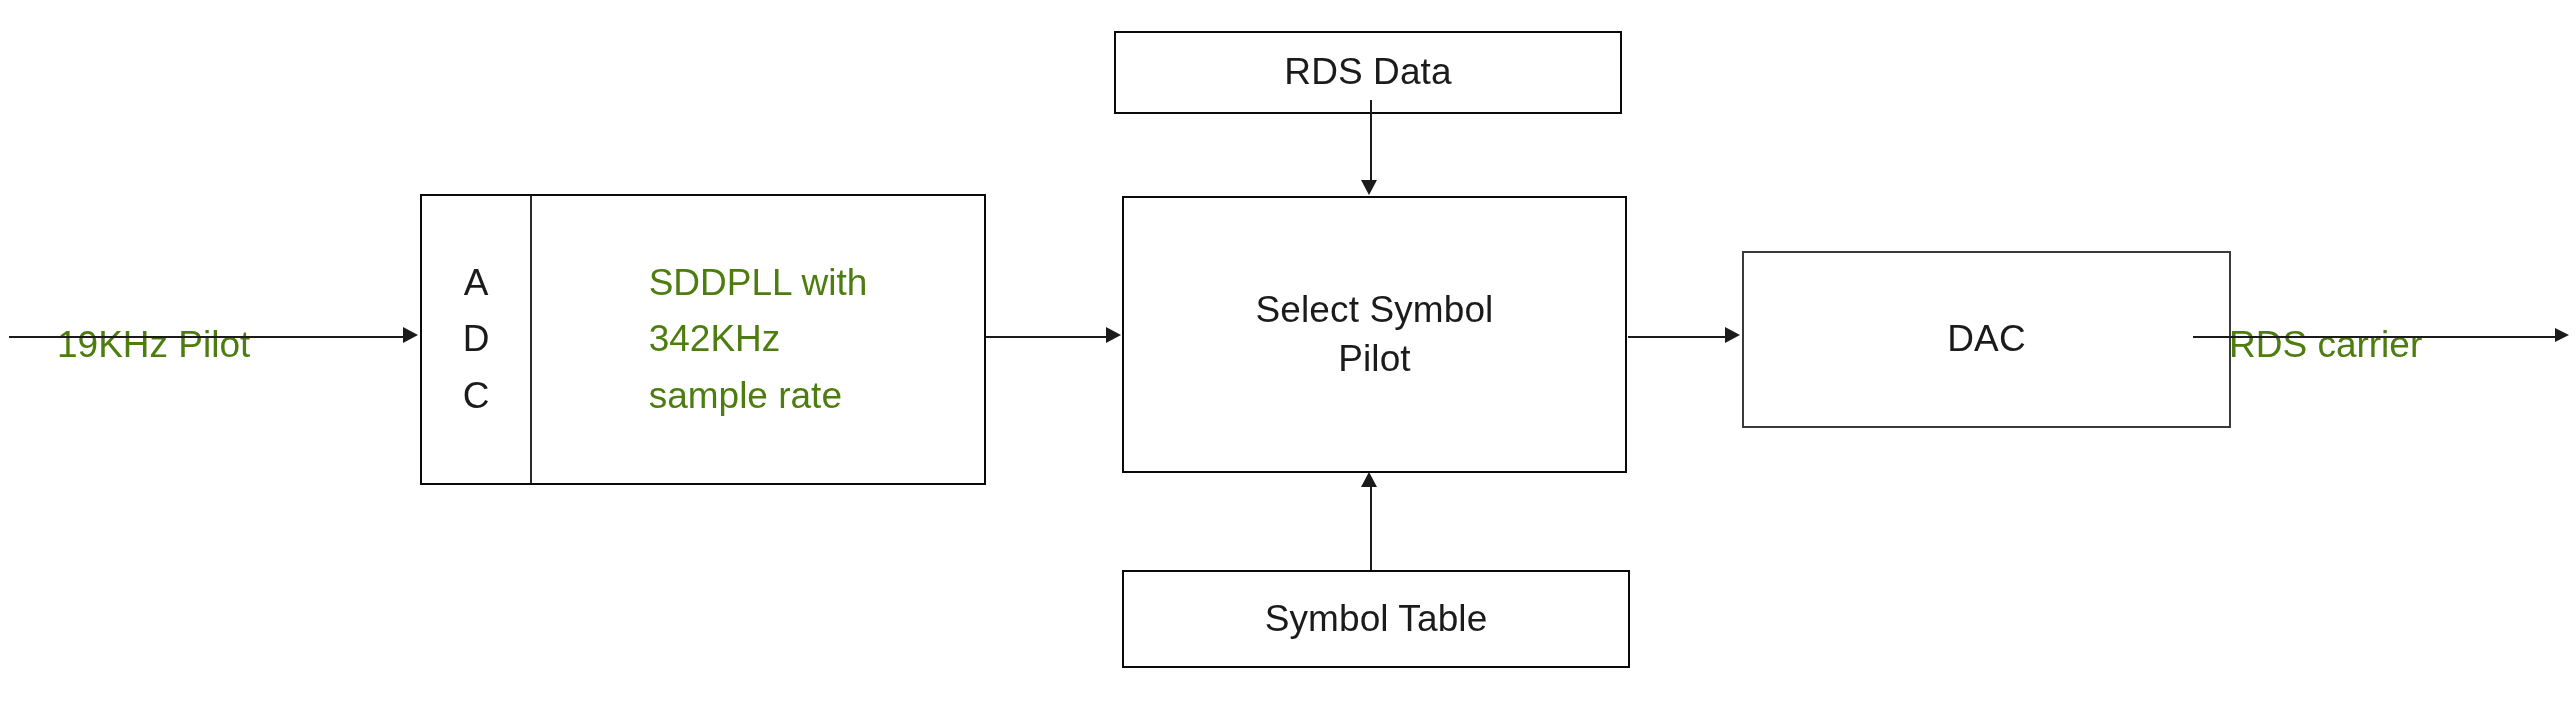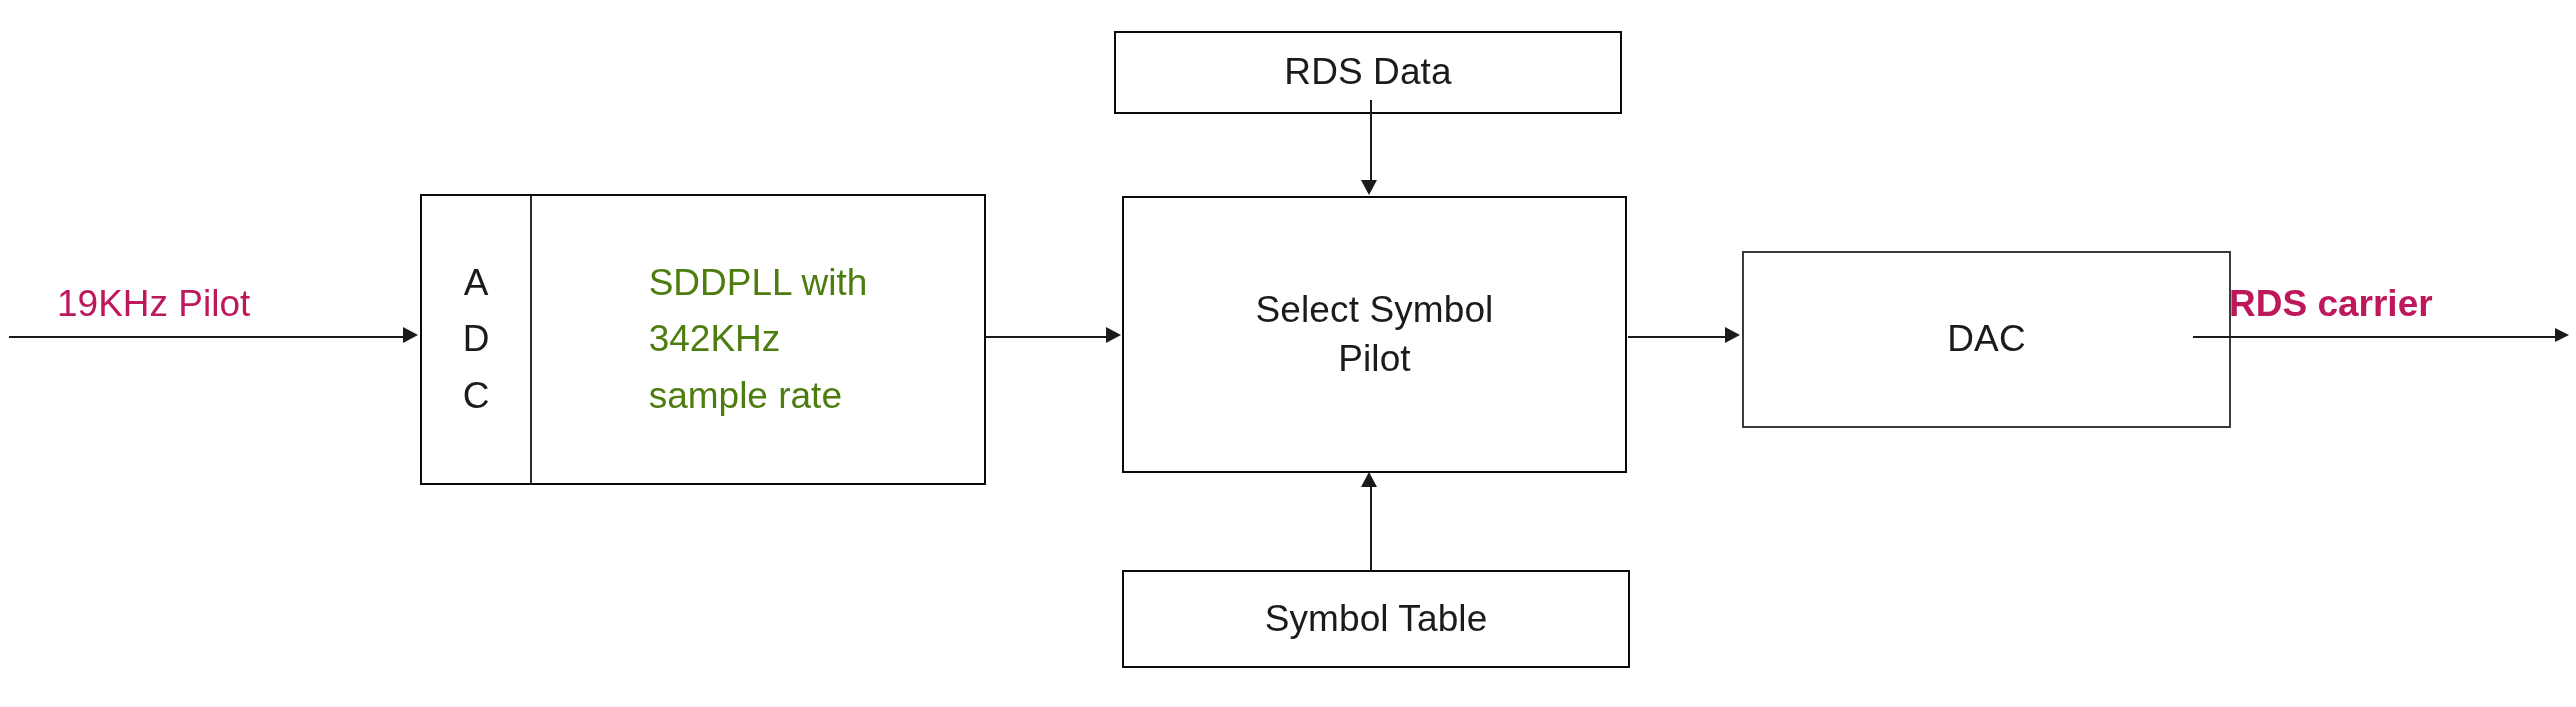--- a/index.html
+++ b/index.html
@@ -70,22 +70,23 @@
   .sddpll-text {
     font-size: 37px;
     color: #4d7c0f;
     line-height: 1.52;
     white-space: pre-line;
   }
   
   .free-label {
     position: absolute;
     font-size: 37px;
-    color: #be185d;
+    color: #4d7c0f;
     white-space: nowrap;
+    margin-top: 41px;
   }
   
   .hline {
     position: absolute;
     height: 0;
     border-top: 2.6px solid #1b1b1b;
   }
   .vline {
     position: absolute;
     width: 0;
@@ -157,19 +158,19 @@
     <div class="box-label">Symbol Table</div>
   </div>
 
   <div class="hline" style="left:1628px; top:336px; width:98px; border-top-width:2.1px;"></div>
   <div class="arrowhead arrow-right" style="left:1725px; top:327px;"></div>
 
   <div class="box thin" style="left:1742px; top:251px; width:489px; height:177px;">
     <div class="box-label">DAC</div>
   </div>
 
-  <div class="free-label" style="left:2229px; top:283px;font-weight:bold;">RDS carrier</div>
+  <div class="free-label" style="left:2229px; top:283px;">RDS carrier</div>
 
   <div class="hline" style="left:2193px; top:336px; width:364px; border-top-width:2.1px;"></div>
   <div class="arrowhead arrow-right" style="left:2555px; top:328px; border-top-width:7.8px; border-bottom-width:7.8px; border-left-width:14.5px;"></div>
 
 </div>
 
 
 </body></html>

